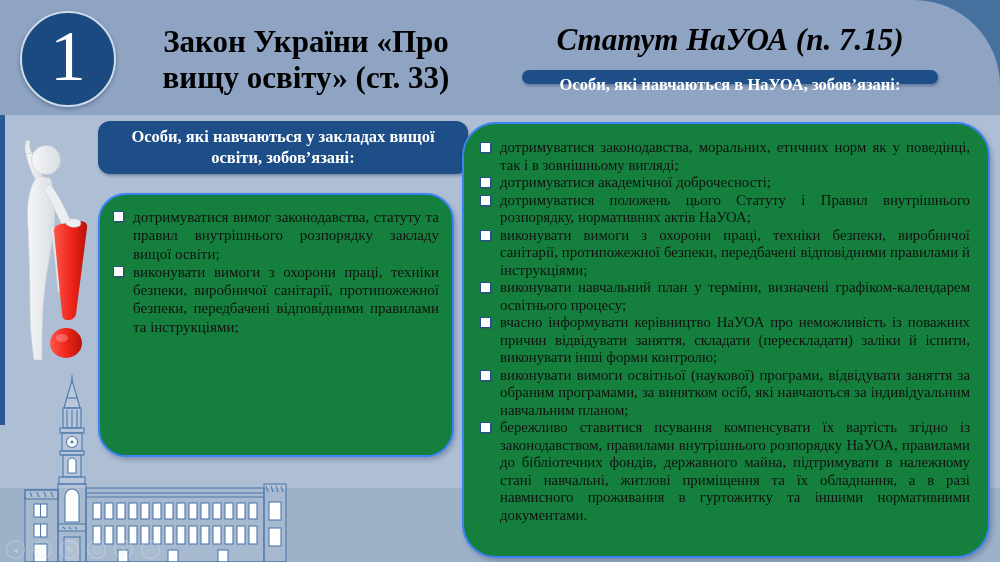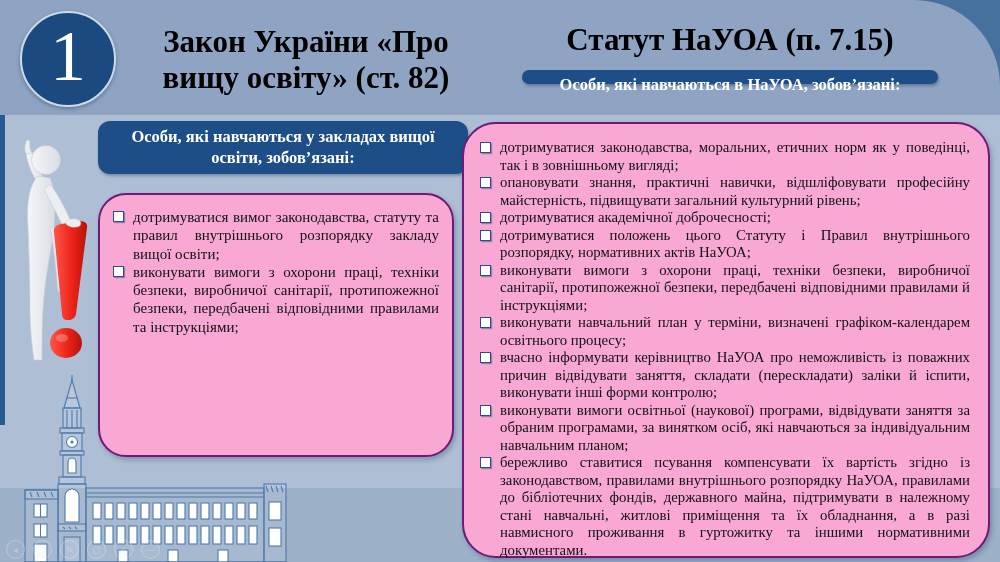--- a/index.html
+++ b/index.html
@@ -17,28 +17,28 @@
     background:linear-gradient(to bottom,#8ea4c2 0 115px,#aebfd5 115px);}
   
   .num-circle{position:absolute;left:20px;top:11px;width:92px;height:92px;border-radius:50%;
     background:#1a4a7f;border:2px solid #cfdae8;box-shadow:0 2px 4px rgba(20,40,80,.35);
     display:flex;align-items:center;justify-content:center;}
   .num-circle span{color:#fff;font-size:72px;line-height:1;font-family:"Liberation Serif",serif;margin-top:-6px;}
   
   .title{position:absolute;color:#000000;font-weight:bold;text-align:center;line-height:1.15;
     font-family:"Liberation Serif",serif;}
   .title-left{left:122px;top:24px;width:368px;font-size:31px;}
-  .title-right{left:520px;top:22px;width:420px;font-size:31px;}
+  .title-right{left:520px;top:22px;width:420px;font-size:31px;font-style:italic;}
   
   .banner{position:absolute;background:#1d4e87;color:#fff;font-weight:bold;text-align:center;
     font-family:"Liberation Serif",serif;box-shadow:1px 2px 3px rgba(20,40,80,.35);}
   .banner-left{left:98px;top:121px;width:370px;border-radius:12px;font-size:16.5px;line-height:1.3;padding:5px 8px;box-sizing:border-box;}
   .banner-right{left:522px;top:70px;width:416px;border-radius:7px;font-size:16.5px;line-height:29px;height:14px;}
   
-  .wbox{position:absolute;background:#f9a8d4;border:2px solid #701a75;box-sizing:border-box;
+  .wbox{position:absolute;background:#15803d;border:2px solid #3b82f6;box-sizing:border-box;
     box-shadow:2px 3px 5px rgba(30,50,90,.3);}
   .wbox-left{left:98px;top:193px;width:356px;height:264px;border-radius:28px;padding:13px 13px 18px 11px;}
   .wbox-right{left:462px;top:122px;width:528px;height:436px;border-radius:34px;padding:15px 18px 10px 14px;}
   ul.blist{list-style:none;margin:0;padding:0;}
   ul.blist li{position:relative;padding-left:22px;text-align:justify;color:#111;
     font-family:"Liberation Serif",serif;}
   .wbox-left ul.blist li{font-size:15px;line-height:18.3px;}
   .wbox-right ul.blist li{font-size:14.8px;line-height:17.5px;}
   .chk{position:absolute;left:2px;top:3px;width:9px;height:9px;background:#fefefe;
     border:1.6px solid #23508c;box-shadow:1.2px 1.2px 0 rgba(60,70,90,.45);display:inline-block;}
@@ -183,38 +183,37 @@
 
     <path d="M60,90 C64,86 70,86 74,89 C76,92 74,95 70,95 C66,96 62,94 60,92 Z" fill="#eceff2" stroke="#c7ccd3" stroke-width="0.5"></path>
   </svg>
 
   <div class="num-circle">
     <span>1</span>
   </div>
 
   <div class="title title-left">
     <div>Закон України «Про</div>
-    <div>вищу освіту» (ст. 82)</div>
+    <div>вищу освіту» (ст. 33)</div>
   </div>
   <div class="title title-right">Статут НаУОА (п. 7.15)</div>
 
   <div class="banner banner-left">Особи, які навчаються у закладах вищої освіти, зобов’язані:</div>
   <div class="banner banner-right">Особи, які навчаються в НаУОА, зобов’язані:</div>
 
   <div class="wbox wbox-left">
     <ul class="blist">
       <li><span class="chk"></span><span>дотримуватися вимог законодавства, статуту та правил внутрішнього розпорядку закладу вищої освіти;</span></li>
       <li><span class="chk"></span><span>виконувати вимоги з охорони праці, техніки безпеки, виробничої санітарії, протипожежної безпеки, передбачені відповідними правилами та інструкціями;</span></li>
     </ul>
   </div>
 
   <div class="wbox wbox-right">
     <ul class="blist">
       <li><span class="chk"></span><span>дотримуватися законодавства, моральних, етичних норм як у поведінці, так і в зовнішньому вигляді;</span></li>
-      <li><span class="chk"></span><span>опановувати знання, практичні навички, відшліфовувати професійну майстерність, підвищувати загальний культурний рівень;</span></li>
       <li><span class="chk"></span><span>дотримуватися академічної доброчесності;</span></li>
       <li><span class="chk"></span><span>дотримуватися положень цього Статуту і Правил внутрішнього розпорядку, нормативних актів НаУОА;</span></li>
       <li><span class="chk"></span><span>виконувати вимоги з охорони праці, техніки безпеки, виробничої санітарії, протипожежної безпеки, передбачені відповідними правилами й інструкціями;</span></li>
       <li><span class="chk"></span><span>виконувати навчальний план у терміни, визначені графіком-календарем освітнього процесу;</span></li>
       <li><span class="chk"></span><span>вчасно інформувати керівництво НаУОА про неможливість із поважних причин відвідувати заняття, складати (перескладати) заліки й іспити, виконувати інші форми контролю;</span></li>
       <li><span class="chk"></span><span>виконувати вимоги освітньої (наукової) програми, відвідувати заняття за обраним програмами, за винятком осіб, які навчаються за індивідуальним навчальним планом;</span></li>
       <li><span class="chk"></span><span>бережливо ставитися псування компенсувати їх вартість згідно із законодавством, правилами внутрішнього розпорядку НаУОА, правилами до бібліотечних фондів, державного майна, підтримувати в належному стані навчальні, житлові приміщення та їх обладнання, а в разі навмисного проживання в гуртожитку та іншими нормативними документами.</span></li>
     </ul>
   </div>
 

